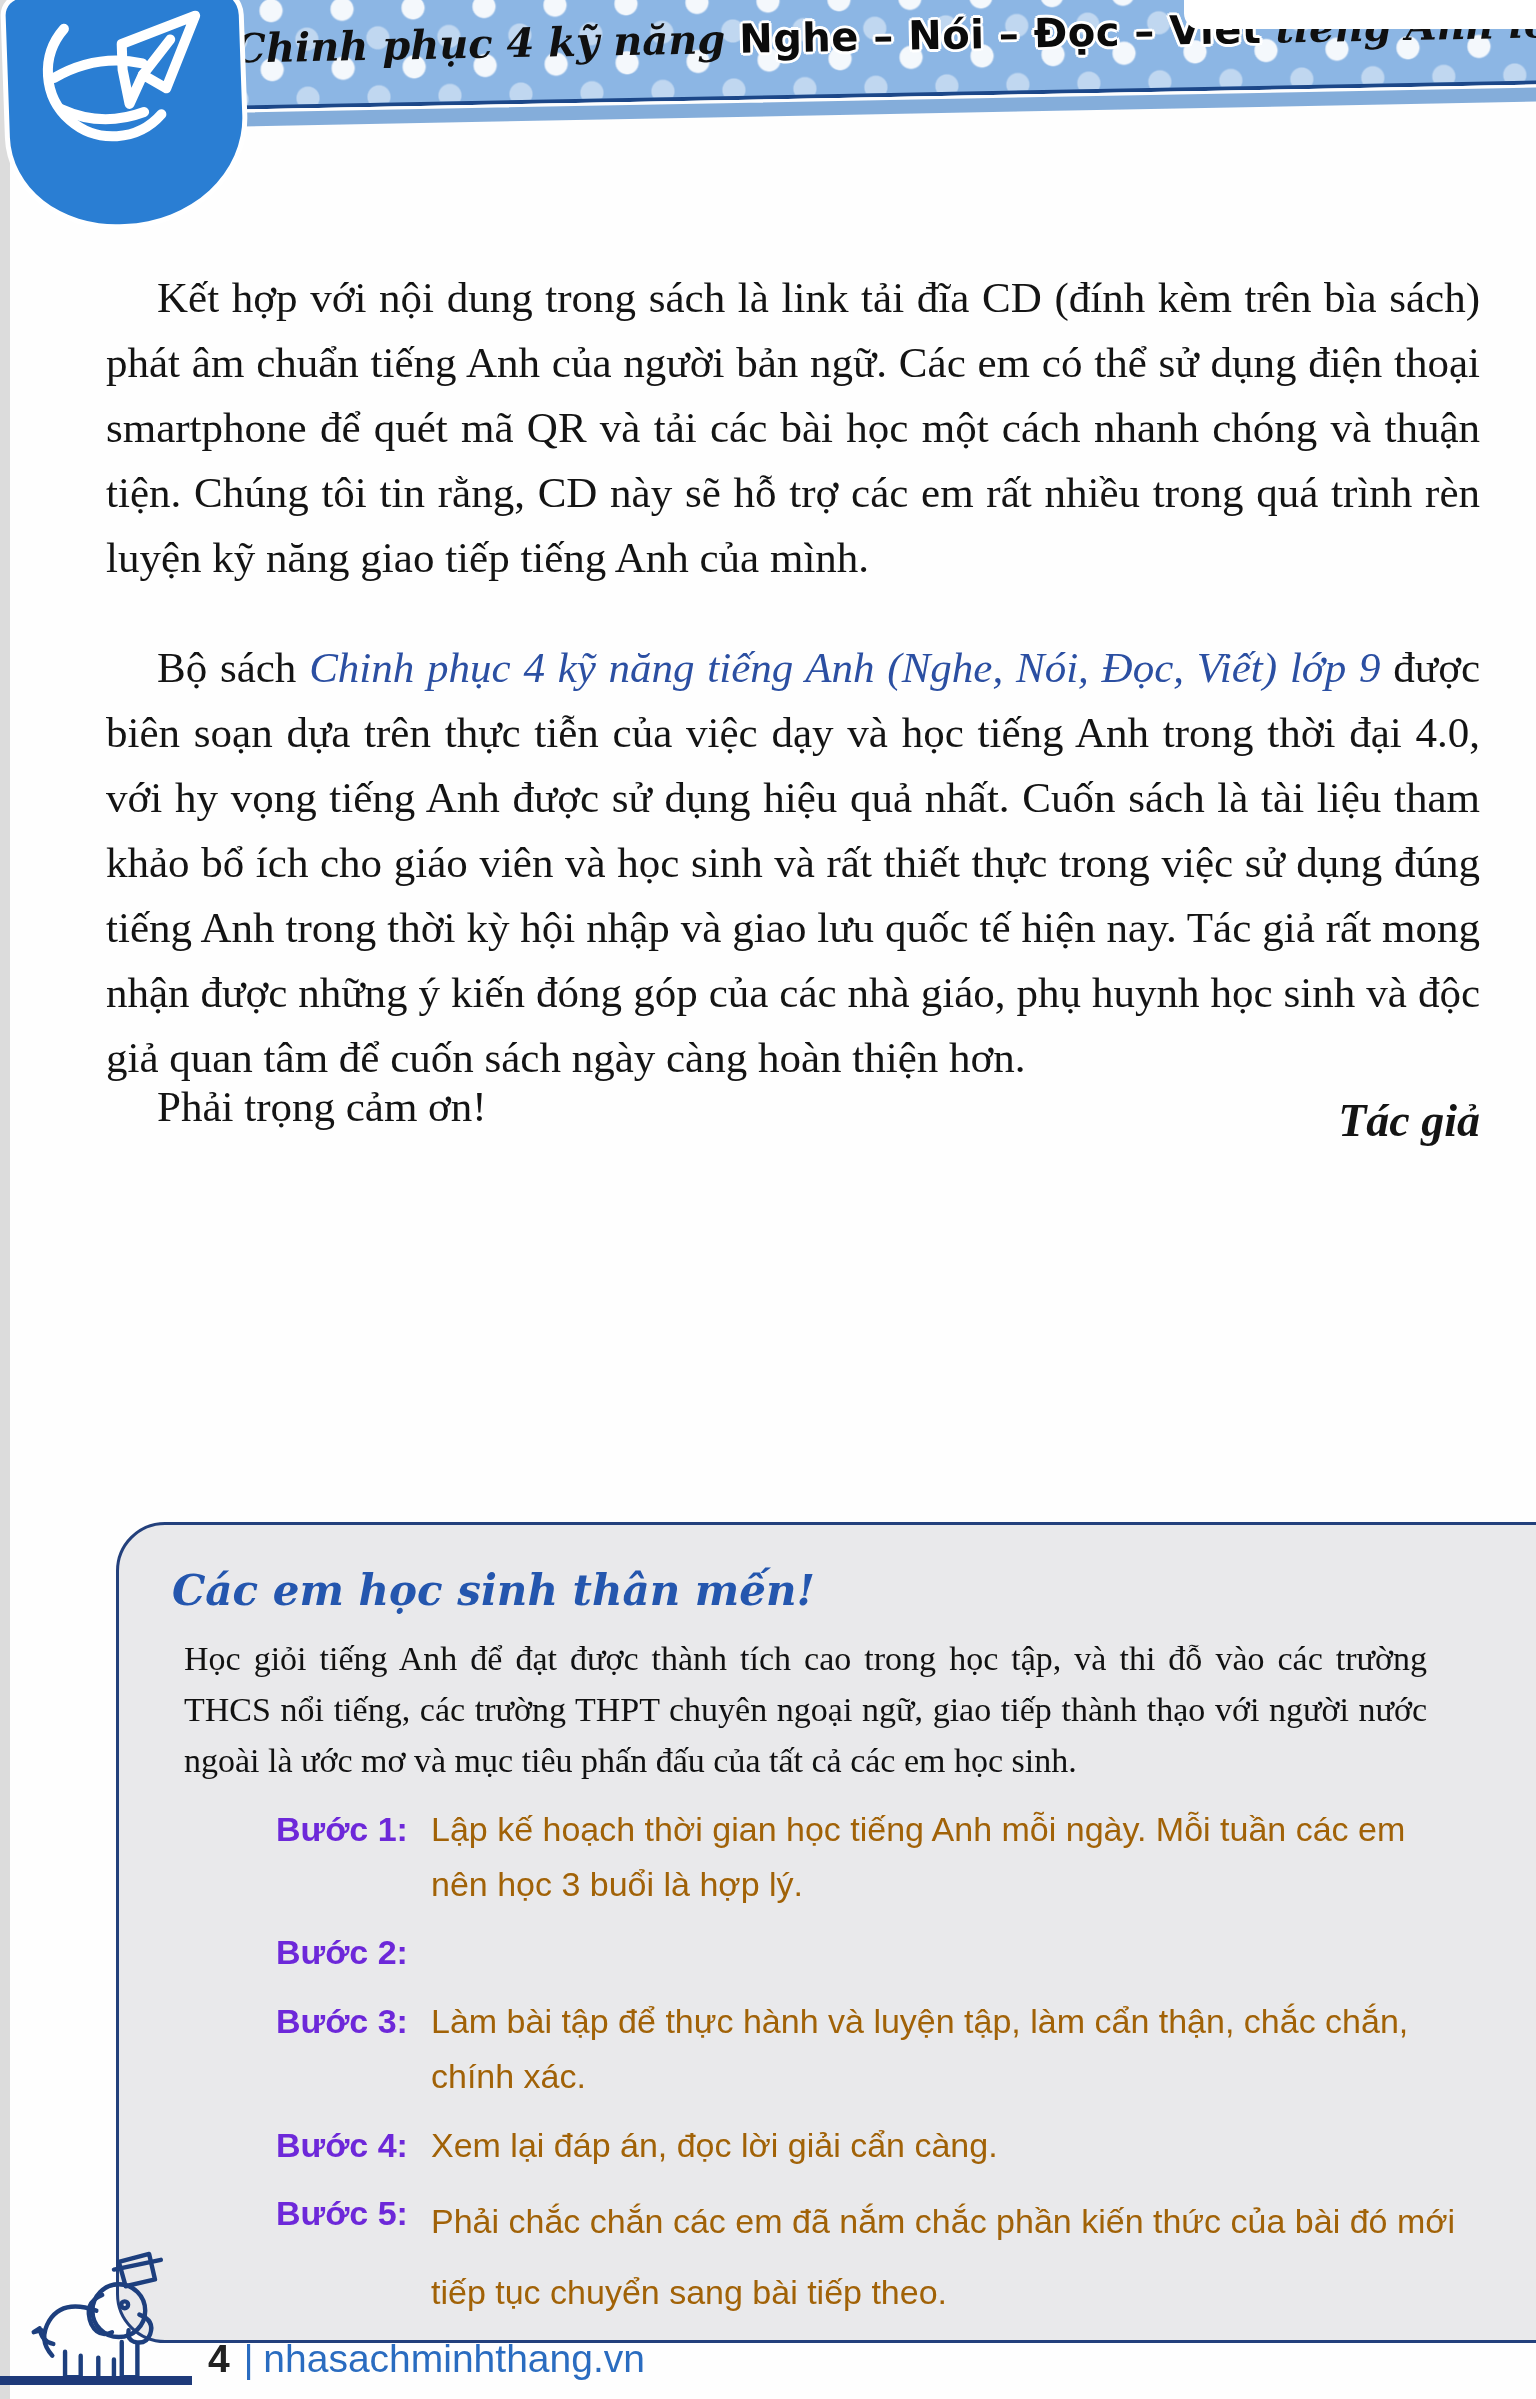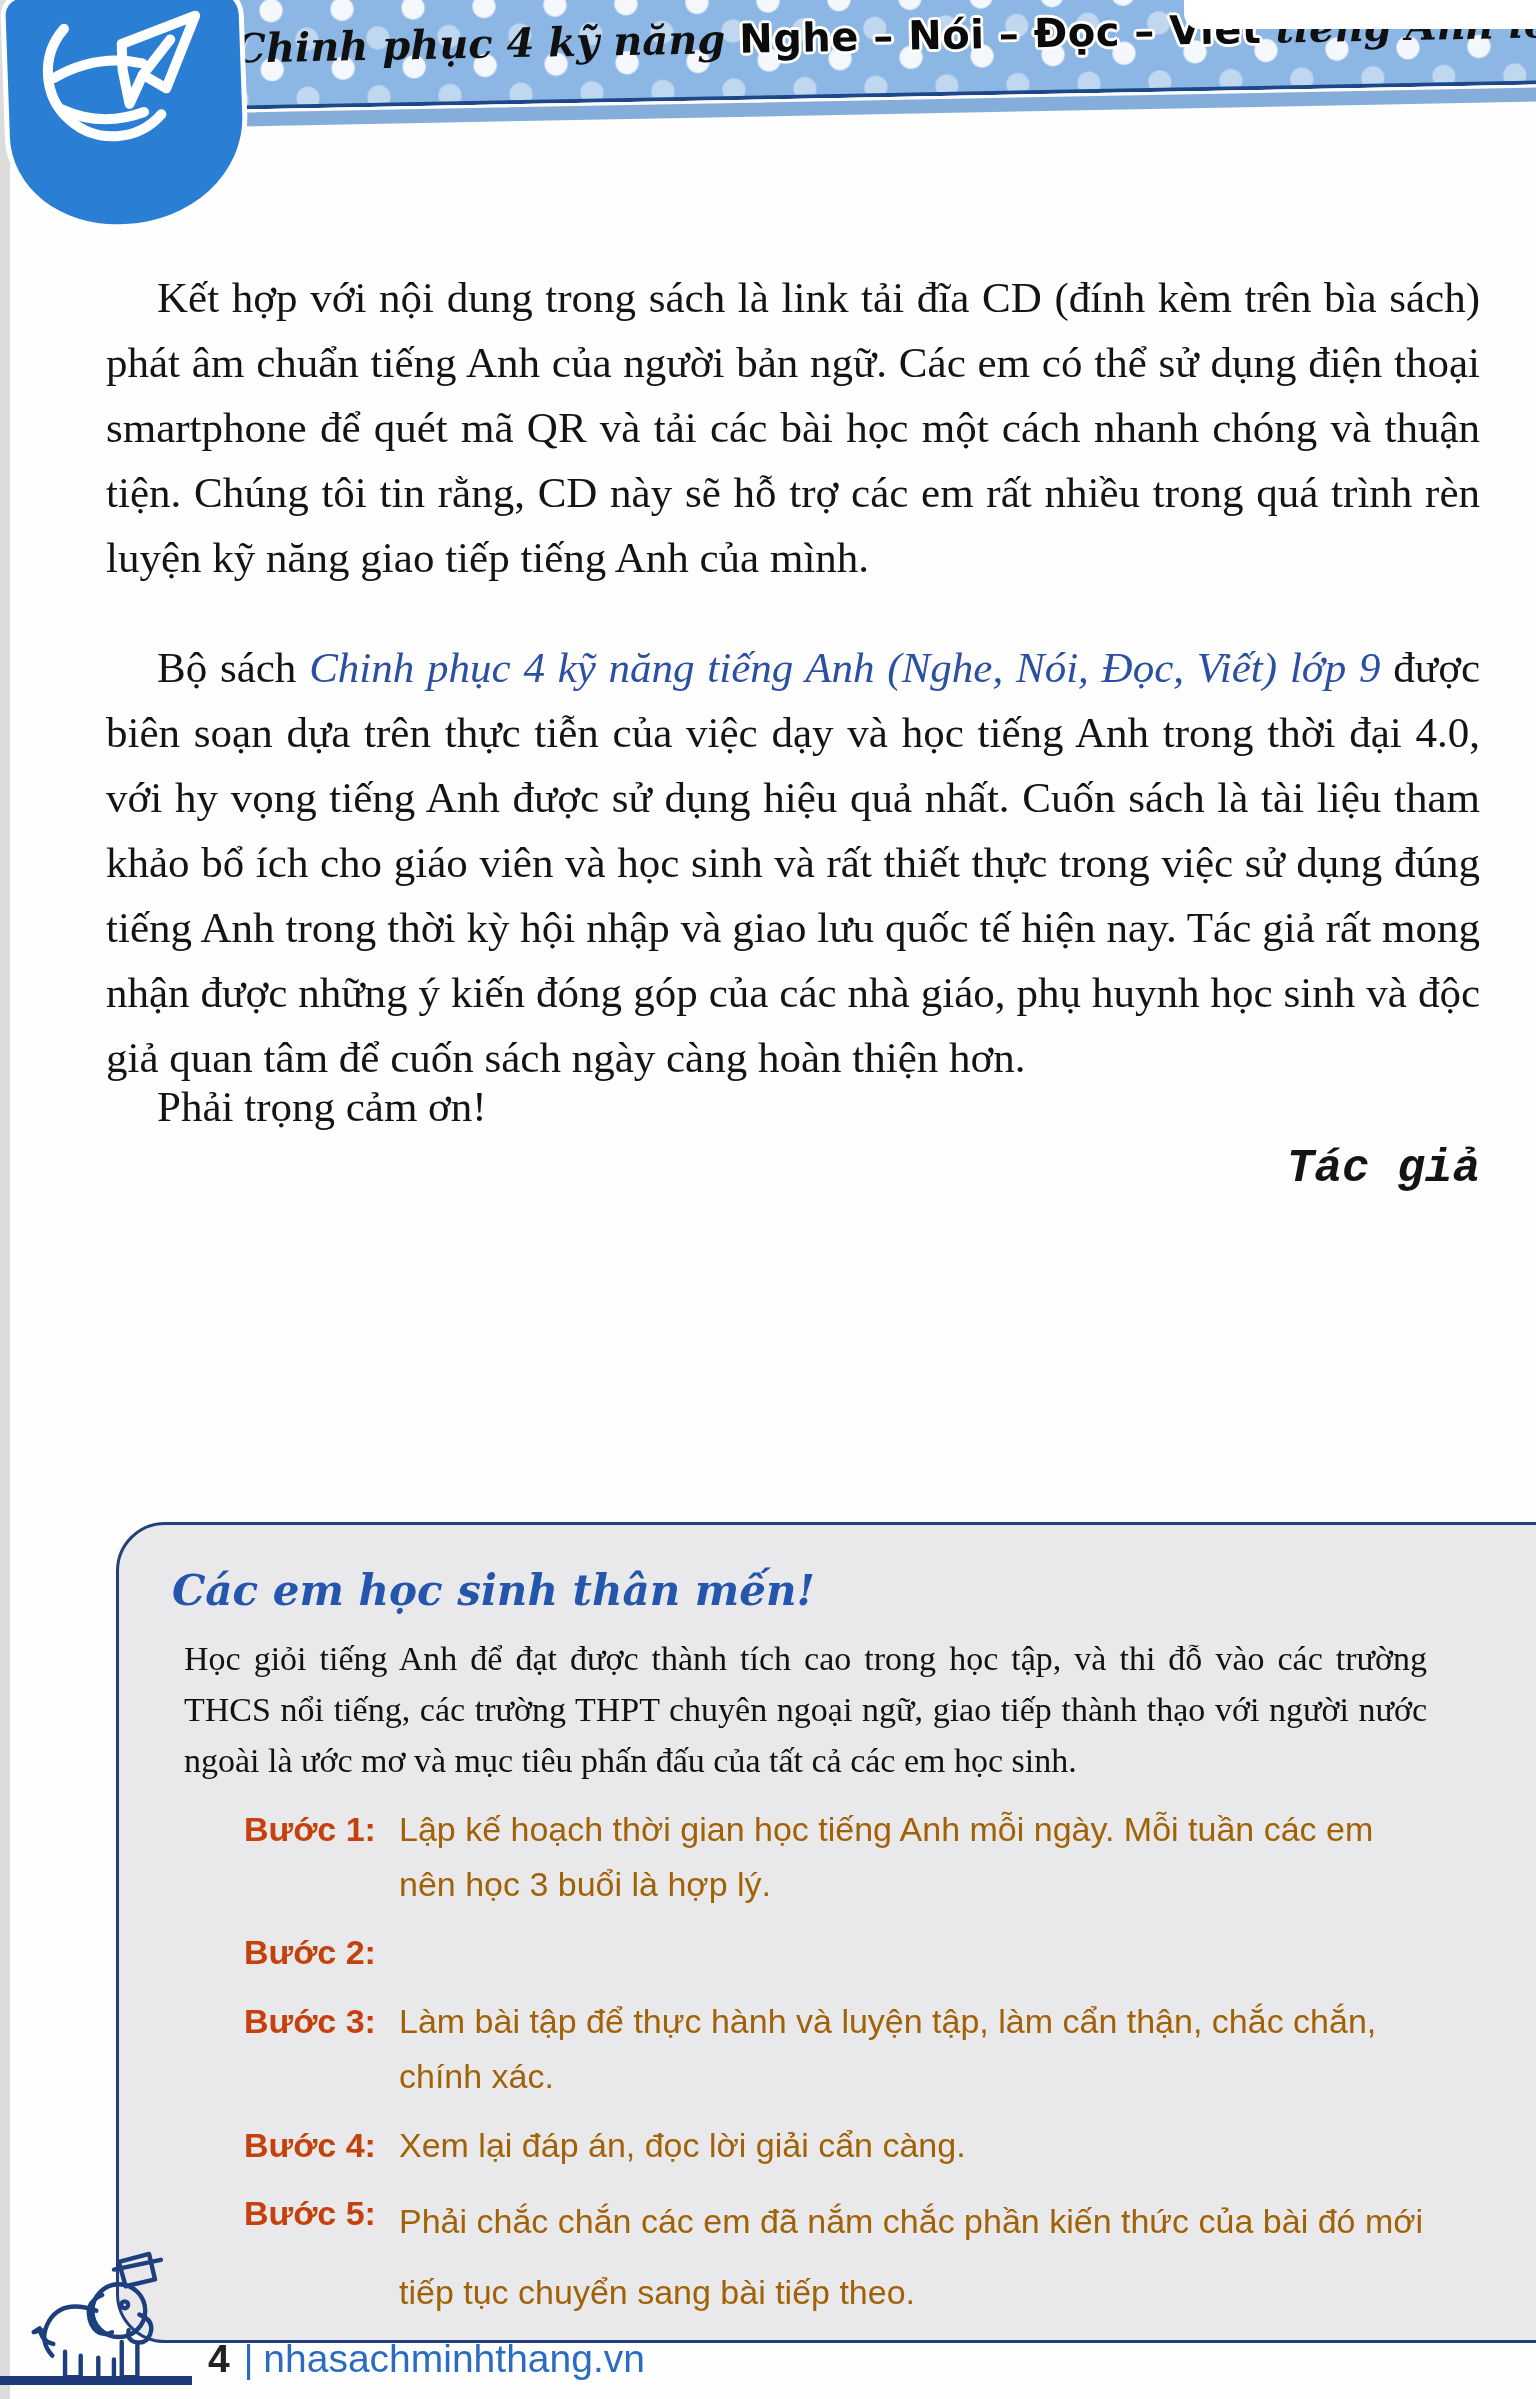--- a/index.html
+++ b/index.html
@@ -44,38 +44,38 @@
     transform:rotate(-2deg);z-index:6;
   }
   .badge svg{position:absolute;left:11.8px;top:5.9px;}
   
   .bodytext{position:absolute;left:106px;width:1374px;font-size:43px;line-height:65px;text-align:justify;}
   .p1{top:222px;}
   .p2{top:592px;}
   .indent{text-indent:51px;}
   .booktitle{color:#2b4fa2;font-style:italic;}
   .thanks{position:absolute;left:157px;top:1082px;font-size:43px;}
-  .author{position:absolute;left:106px;top:1143px;width:1374px;text-align:right;padding-right:15.7px;
-    font-weight:bold;font-style:italic;font-size:46px;font-family:Liberation Mono, monospace;}
+  .author{position:absolute;left:106px;top:1094px;width:1374px;text-align:right;padding-right:15.7px;
+    font-weight:bold;font-style:italic;font-size:46px;font-family:Liberation Serif, serif;}
   
   .infobox{
     position:absolute;left:116px;top:1522px;width:1470px;height:821px;
     border:3.9px solid #23407c;border-radius:49px;background:#e9e9eb;
     box-sizing:border-box;padding:41px 39px 0 49px;
   }
   .box-heading{
     color:#2456ae;font-style:italic;font-size:42px;font-family:"DejaVu Serif",serif;
     margin:0 0 17.6px 3.9px;font-weight:600;
   }
   .box-intro{font-size:34px;line-height:51px;text-align:justify;width:1243px;margin:16px;color:#111;}
   .box-intro2{font-size:34px;line-height:51px;width:1274px;margin:5.9px 0 9.8px 0;color:#111;}
   .steps{margin-top:7.8px;}
   .step{display:flex;margin-bottom:13.7px;}
   .step-label{
-    flex:0 0 155px;margin-left:76px;color:#c2410c;font-weight:bold;
+    flex:0 0 155px;margin-left:108px;color:#6d28d9;font-weight:bold;
     font-family:"Liberation Sans",sans-serif;font-size:34px;line-height:55px;
   }
   .step-text{
     width:1027px;font-family:"Liberation Sans",sans-serif;font-size:34px;line-height:55px;color:#a16207;
   }
   .step-tall .step-text{line-height:71px;}
   
   .mascot{position:absolute;left:23.5px;top:2250px;}
   .footer-bar{position:absolute;left:0;top:2376px;width:192px;height:8.8px;background:#1e3a7a;}
   .footer-text{position:absolute;left:208px;top:2337px;font-family:"Liberation Sans",sans-serif;font-size:39px;white-space:nowrap;}

